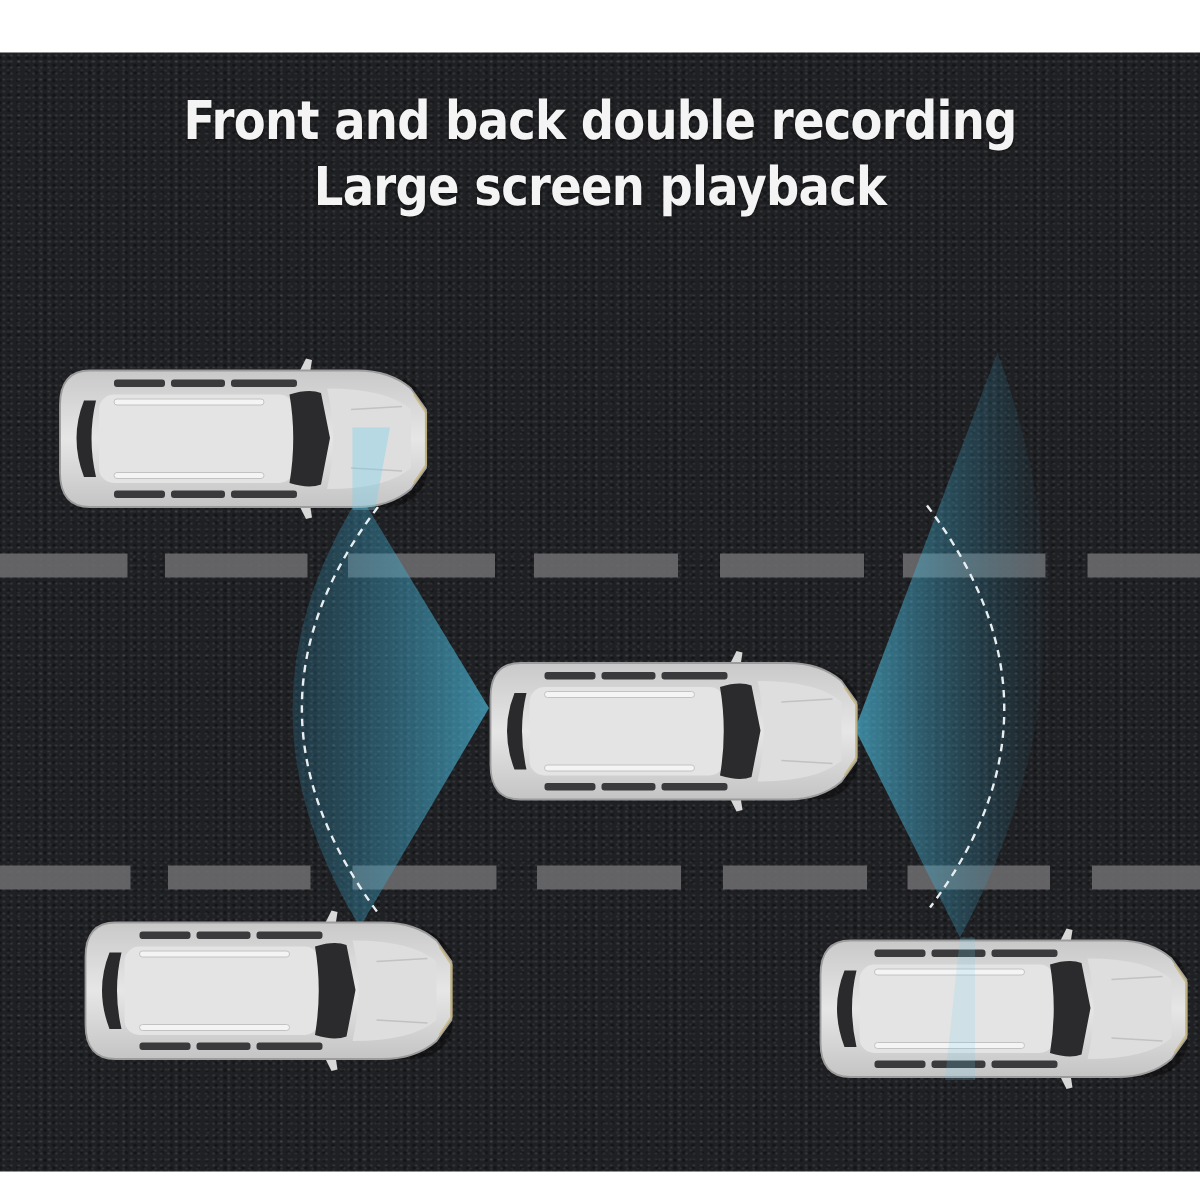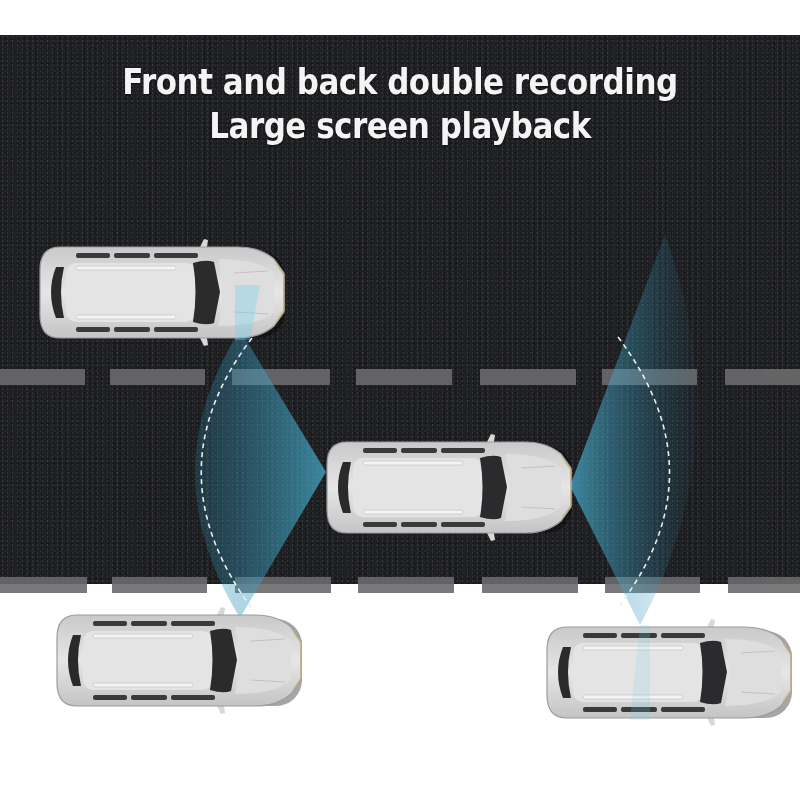--- a/index.html
+++ b/index.html
@@ -1,18 +1,18 @@
 <!DOCTYPE html>
 <html><head>
 <meta charset="utf-8">
 <style>
   html, body { margin: 0; padding: 0; background: #ffffff; }
   body { width: 800px; height: 800px; position: relative; overflow: hidden; }
   .scene {
-    position: absolute; left: 0; top: 35px; width: 800px; height: 549px;
+    position: absolute; left: 0; top: 35px; width: 800px; height: 746px;
     background-color: #1f2023;
     background-image:
       radial-gradient(rgba(255,255,255,0.10) 0.8px, transparent 1.2px),
       radial-gradient(rgba(255,255,255,0.06) 0.7px, transparent 1.1px),
       radial-gradient(rgba(0,0,0,0.35) 1px, transparent 1.6px);
     background-size: 5px 4px, 7px 6px, 6px 5px;
     background-position: 0 0, 2px 3px, 3px 1px;
     overflow: hidden;
   }
   .headline {

